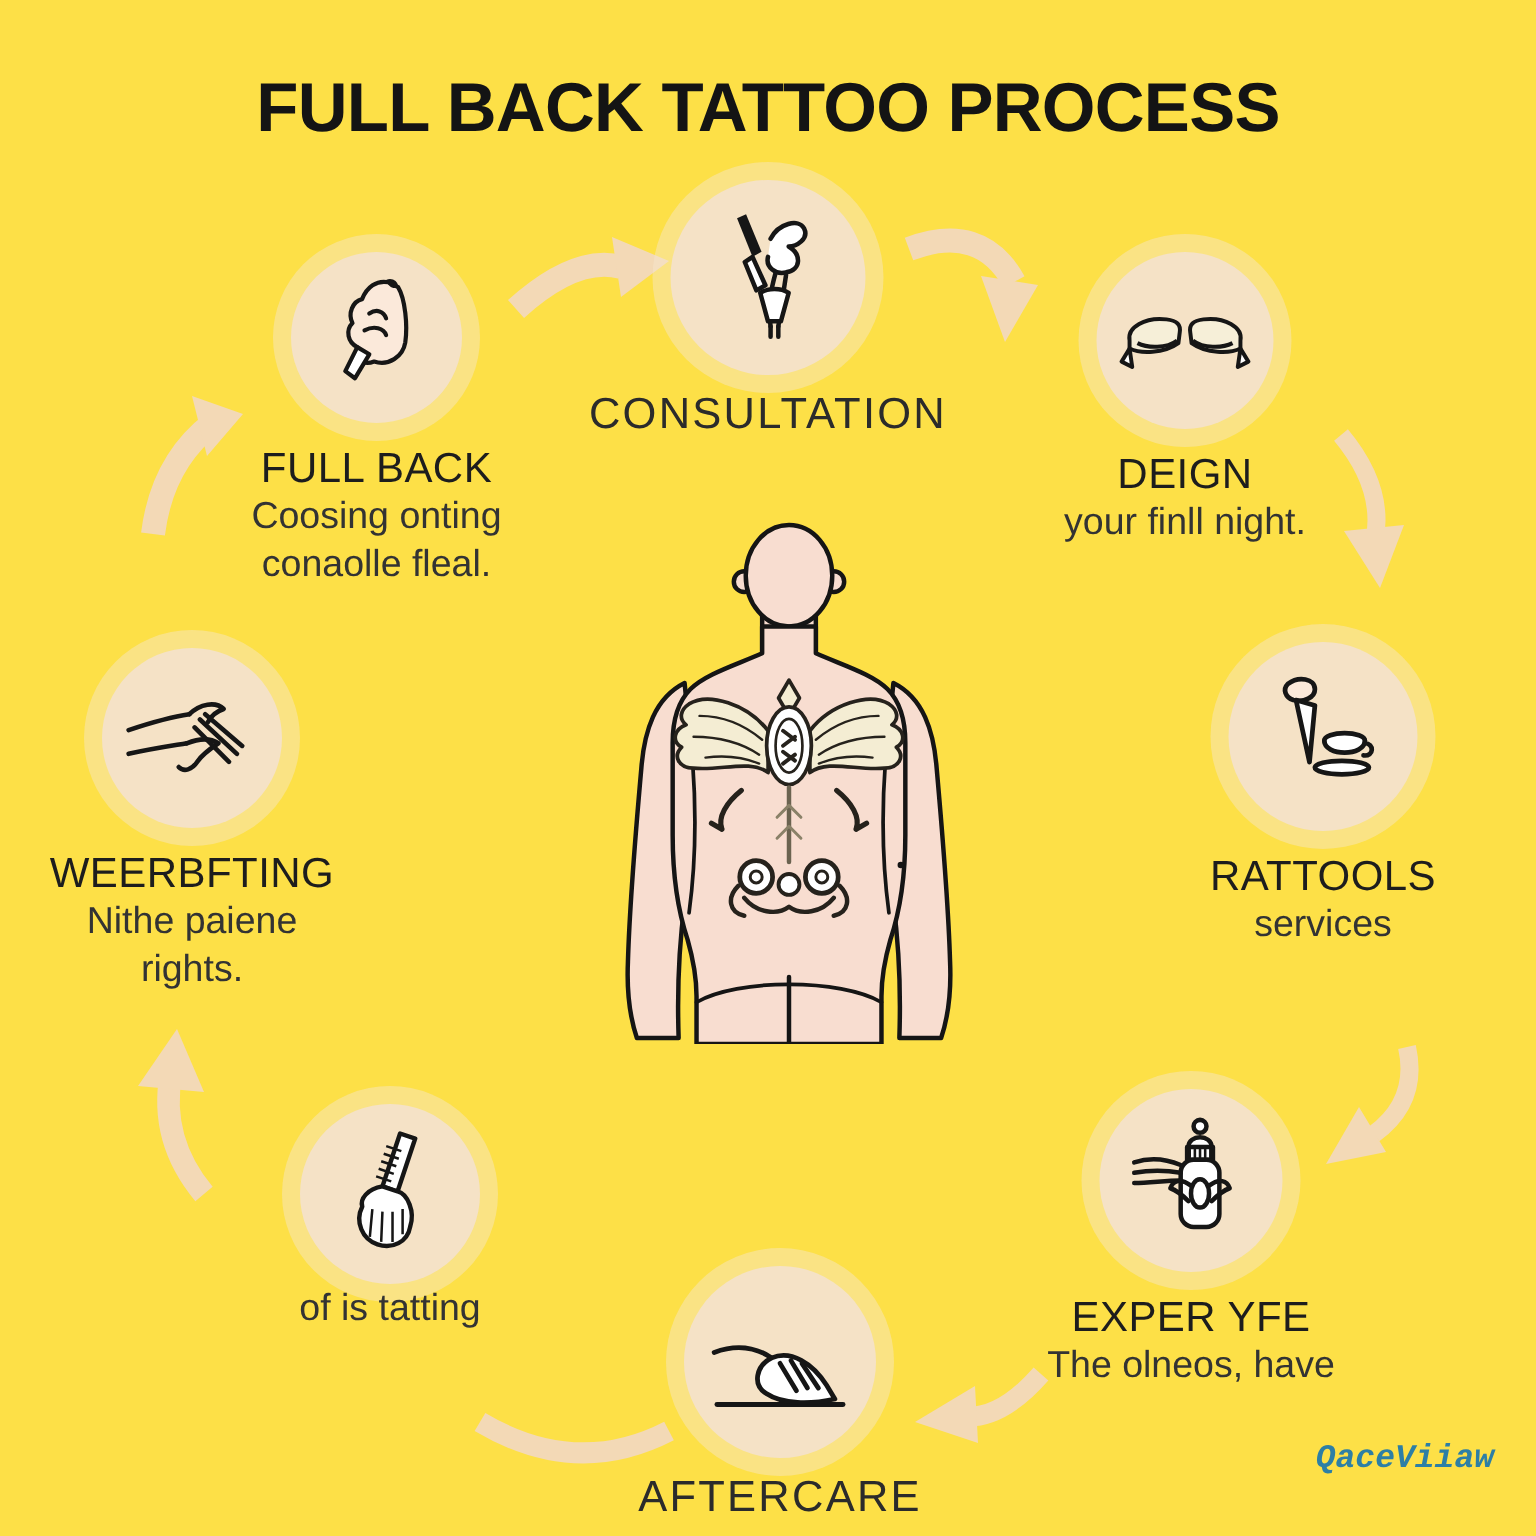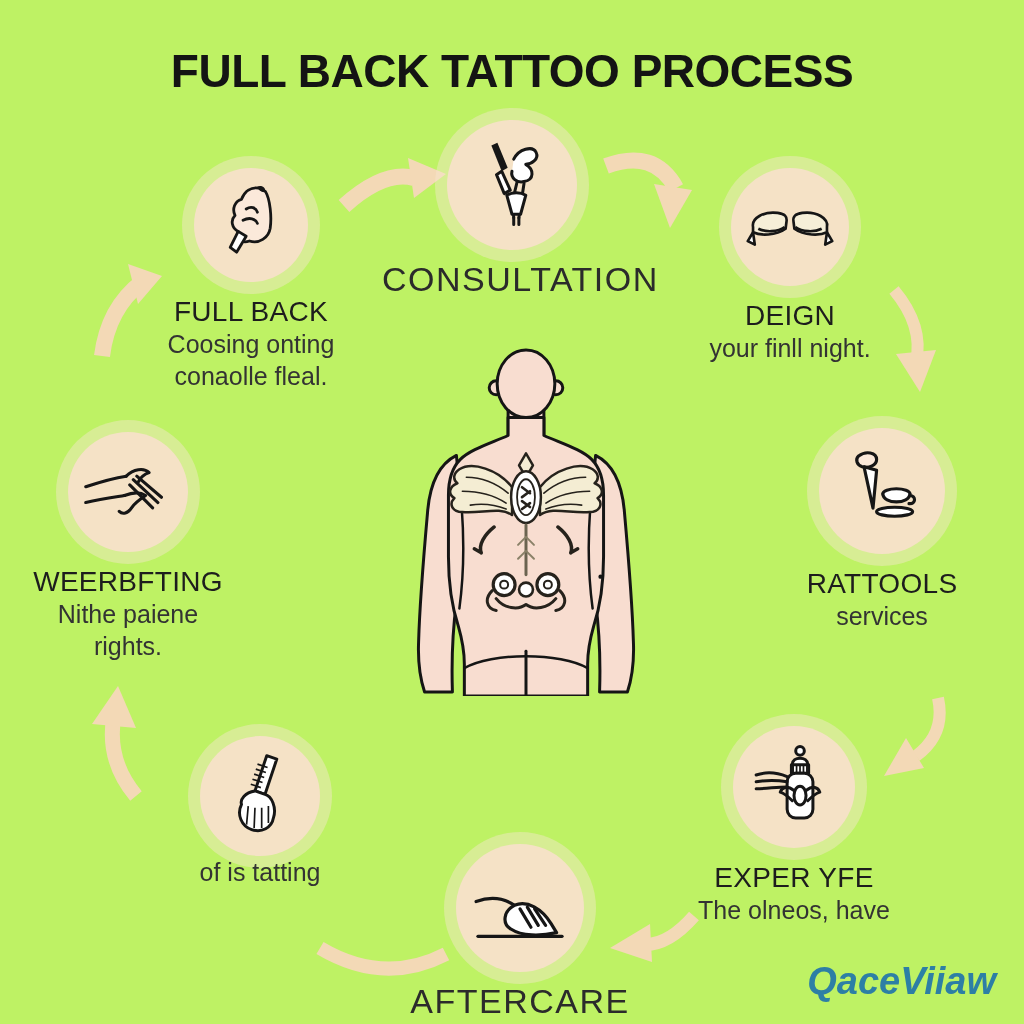--- a/index.html
+++ b/index.html
@@ -1,28 +1,28 @@
 <!DOCTYPE html>
 <html><head>
 <meta charset="utf-8">
 <style>
   html,body{margin:0;padding:0;background:#ffffff;}
-  .canvas{position:relative;width:1024px;height:1024px;background:#bef264;overflow:hidden;
+  .canvas{position:relative;width:1024px;height:1024px;background:#fde047;overflow:hidden;
           font-family:"Liberation Sans", sans-serif;}
   .title{position:absolute;top:44px;left:0;width:100%;text-align:center;
          font-size:46px;font-weight:bold;color:#141414;letter-spacing:-0.5px;}
   .step{position:absolute;text-align:center;}
   .circle{border-radius:50%;background:#f5e2c6;margin:0 auto;display:flex;align-items:center;
           justify-content:center;box-shadow:0 0 0 12px rgba(247,231,206,0.45);}
   .heading{font-weight:normal;color:#1d1d1d;font-size:28px;margin-top:14px;letter-spacing:0.3px;}
   .cap{color:#333333;font-size:25px;line-height:32px;}
-  .biglabel{color:#2b2b2b;font-size:34px;letter-spacing:1.5px;margin-top:10px;text-align:center;}
+  .biglabel{color:#2b2b2b;font-size:29px;letter-spacing:1.5px;margin-top:10px;text-align:center;}
   .arrow{position:absolute;}
-  .logo{position:absolute;right:28px;top:960px;font-family:Liberation Sans, sans-serif;
-        font-style:italic;font-weight:bold;font-size:38px;color:#2d7fa5;margin-left:44px;}
+  .logo{position:absolute;right:28px;top:960px;font-family:Liberation Mono, monospace;
+        font-style:italic;font-weight:bold;font-size:22px;color:#2d7fa5;margin-left:44px;}
   .figure{position:absolute;left:395px;top:348px;width:262px;height:348px;}
   
   #st-consult{left:382px;top:120px;width:260px;} #st-consult .circle{width:130px;height:130px;}
   #st-fullback{left:120px;top:168px;width:262px;} #st-fullback .circle{width:114px;height:114px;}
   #st-deign{left:670px;top:168px;width:240px;} #st-deign .circle{width:118px;height:118px;}
   #st-weerb{left:18px;top:432px;width:220px;} #st-weerb .circle{width:120px;height:120px;}
   #st-rattools{left:768px;top:428px;width:228px;} #st-rattools .circle{width:126px;height:126px;}
   #st-mont{left:110px;top:736px;width:300px;} #st-mont .circle{width:120px;height:120px;}
   #st-after{left:390px;top:844px;width:260px;} #st-after .circle{width:128px;height:128px;}
   #st-exper{left:672px;top:726px;width:244px;} #st-exper .circle{width:122px;height:122px;}

